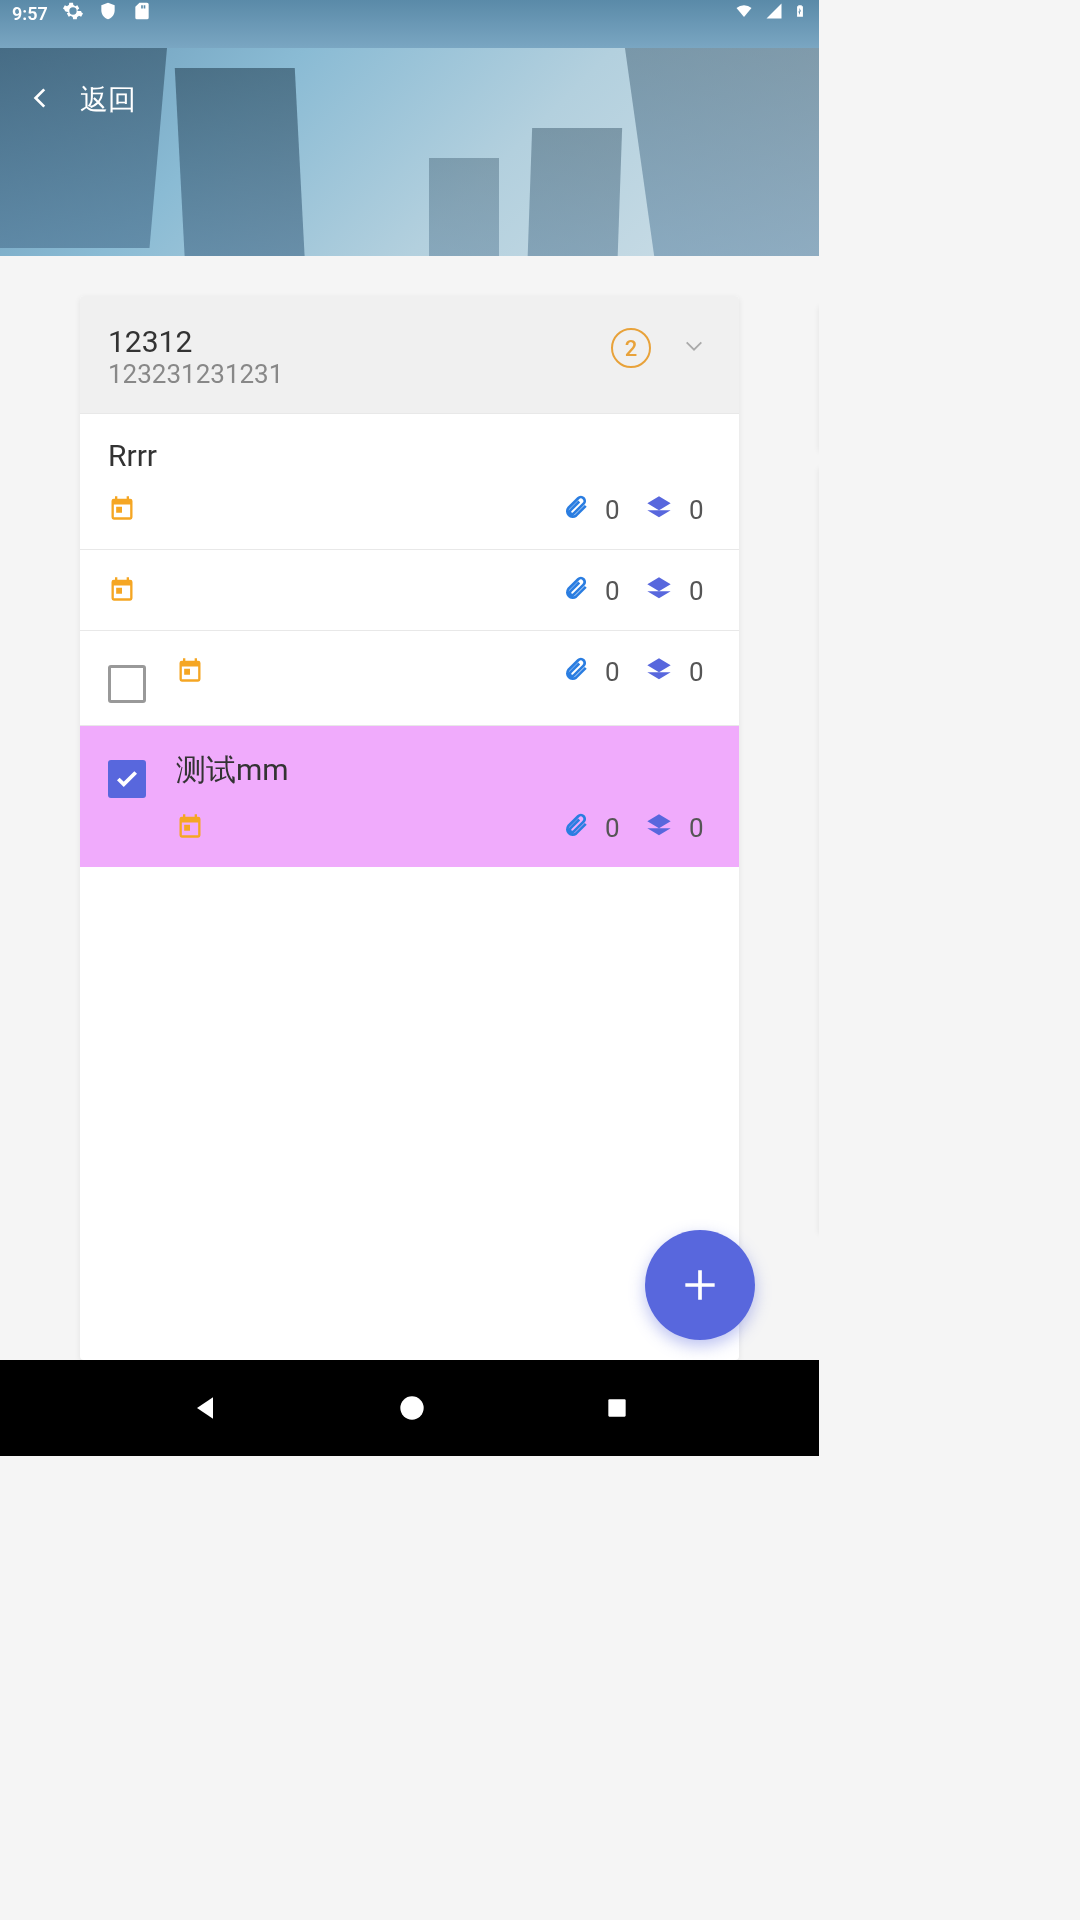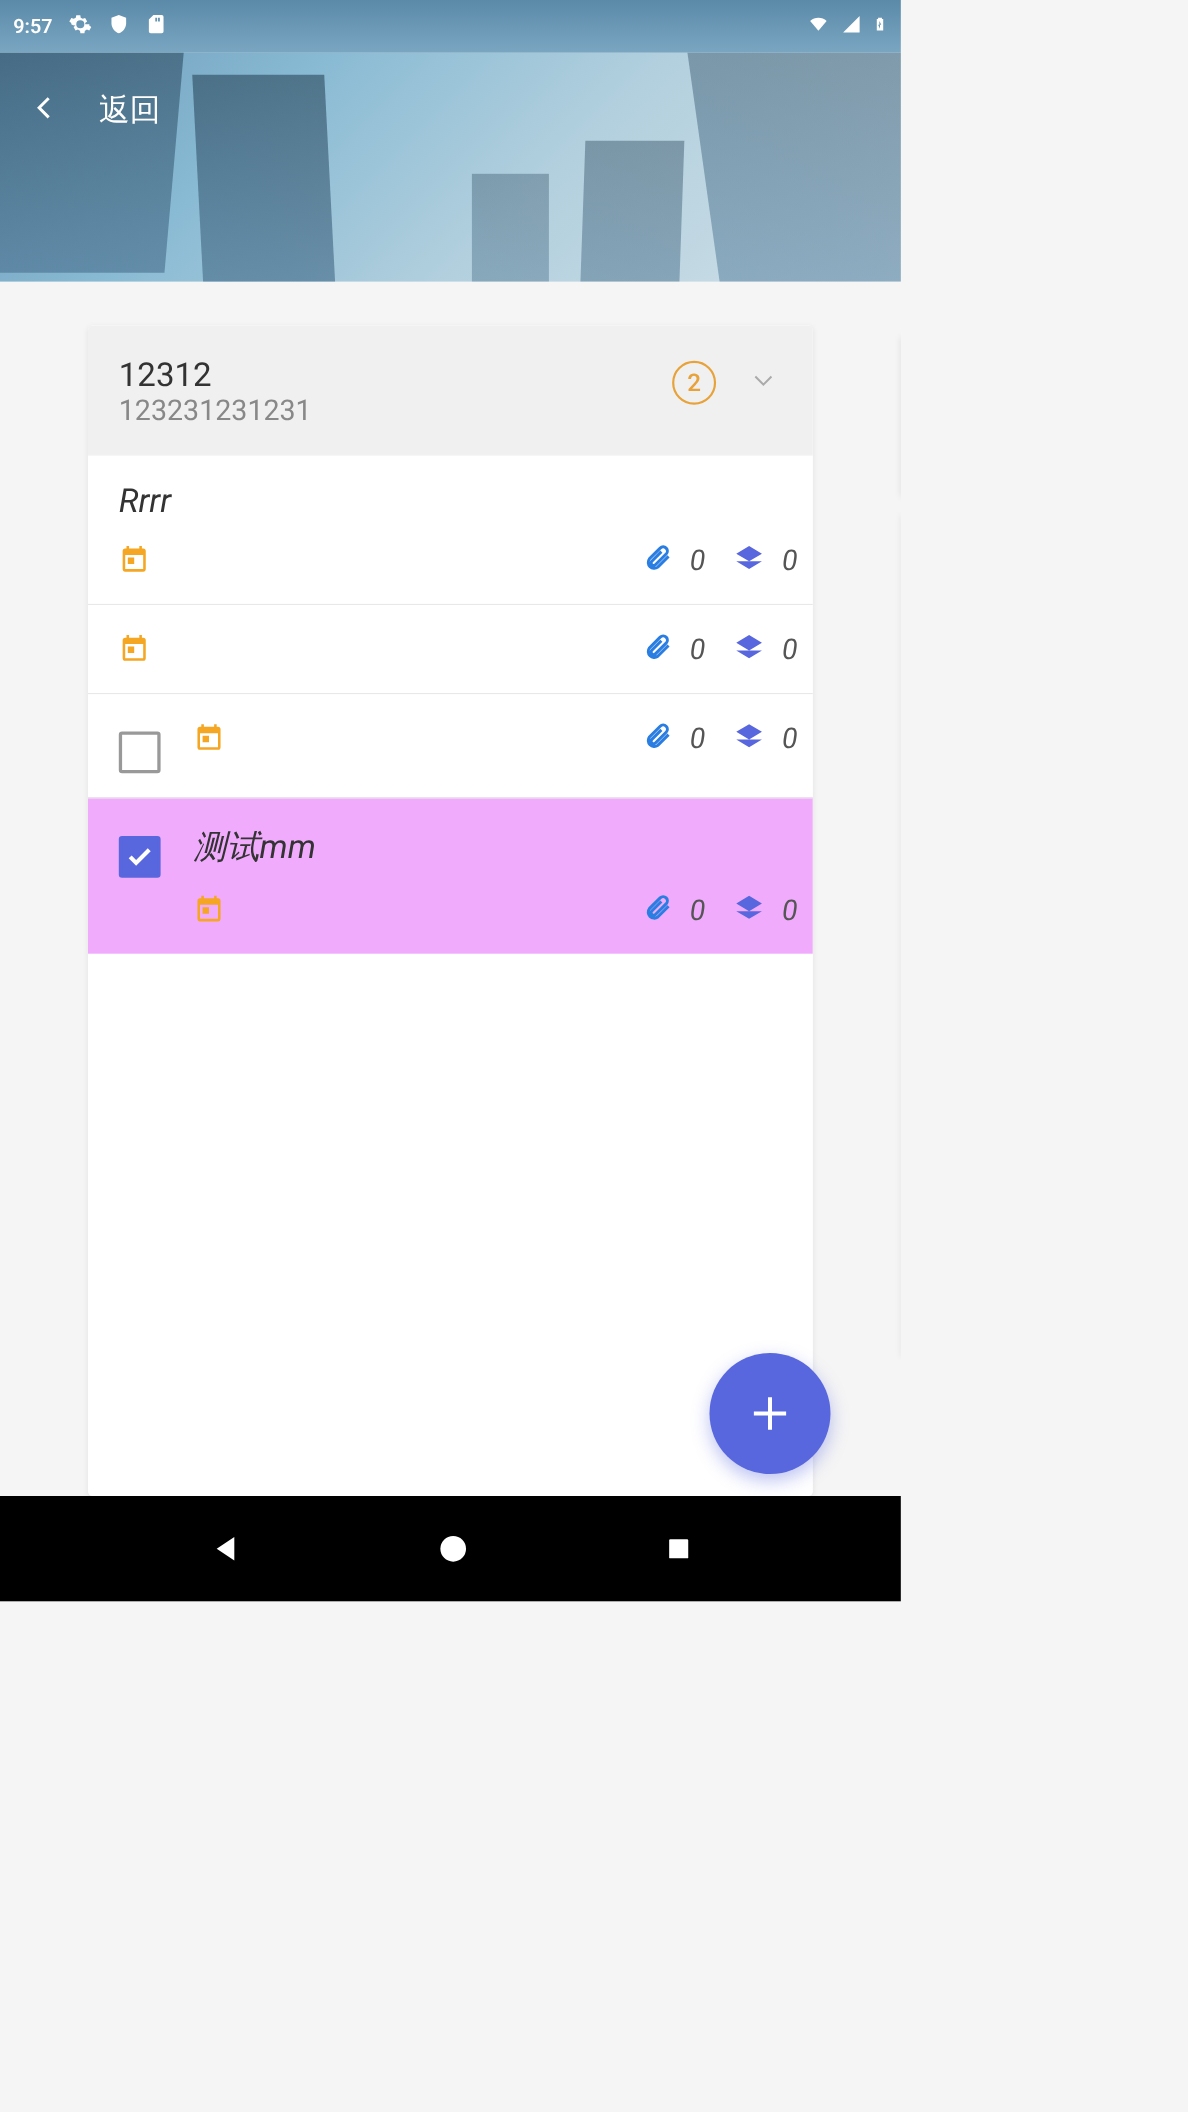--- a/index.html
+++ b/index.html
@@ -9,21 +9,21 @@
       font-family: -apple-system, BlinkMacSystemFont, "Segoe UI", Roboto, sans-serif;
       background: #f5f5f5;
       overflow: hidden;
       position: relative;
     }
     .status-bar {
       height: 48px;
       background: linear-gradient(180deg, #5a8aa8 0%, #7aa6c2 100%);
       display: flex;
       justify-content: space-between;
-      align-items: center;
+      align-items: flex-start;
       padding: 0 12px;
       color: white;
       font-size: 18px;
       font-weight: 600;
     }
     .status-left { display: flex; align-items: center; gap: 14px; }
     .status-right { display: flex; align-items: center; gap: 10px; }
     .hero {
       height: 208px;
       background: linear-gradient(135deg, #6b9ab8 0%, #8abbd4 30%, #b3d0de 60%, #d0e0e8 100%);
@@ -59,21 +59,21 @@
       position: absolute; right: 320px; top: 110px;
       width: 70px; height: 150px;
       background: linear-gradient(180deg, rgba(55,85,105,0.4), rgba(95,135,165,0.5));
     }
     .back-row {
       position: absolute;
       top: 30px;
       left: 28px;
       display: flex;
       align-items: center;
-      gap: 36px;
+      gap: 26px;
       z-index: 2;
     }
     .back-arrow svg { stroke: white; }
     .back-text { color: white; font-size: 28px; font-weight: 400; }
     .page-title {
       position: absolute;
       bottom: 26px;
       left: 28px;
       color: white;
       font-size: 44px;
@@ -111,25 +111,24 @@
       border-radius: 50%;
       display: flex; align-items: center; justify-content: center;
       color: #e8a23a;
       font-size: 22px;
       font-weight: 500;
     }
     .chevron-down svg { stroke: #aaa; }
     .list { flex: 1; overflow: hidden; }
     .task-row {
       border-top: 1px solid #e8e8e8;
-      padding: 24px 10px 22px 28px;
+      padding: 24px 32px 22px 28px;
       display: flex;
       align-items: flex-start;
       gap: 30px;
-      font-style: italic;
     }
     .task-row.with-checkbox { padding-left: 28px; }
     .task-row.checked { background: #f0abfc; }
     .checkbox {
       width: 38px; height: 38px;
       border: 3px solid #999;
       border-radius: 3px;
       margin-top: 10px;
       flex-shrink: 0;
       display: flex; align-items: center; justify-content: center;

